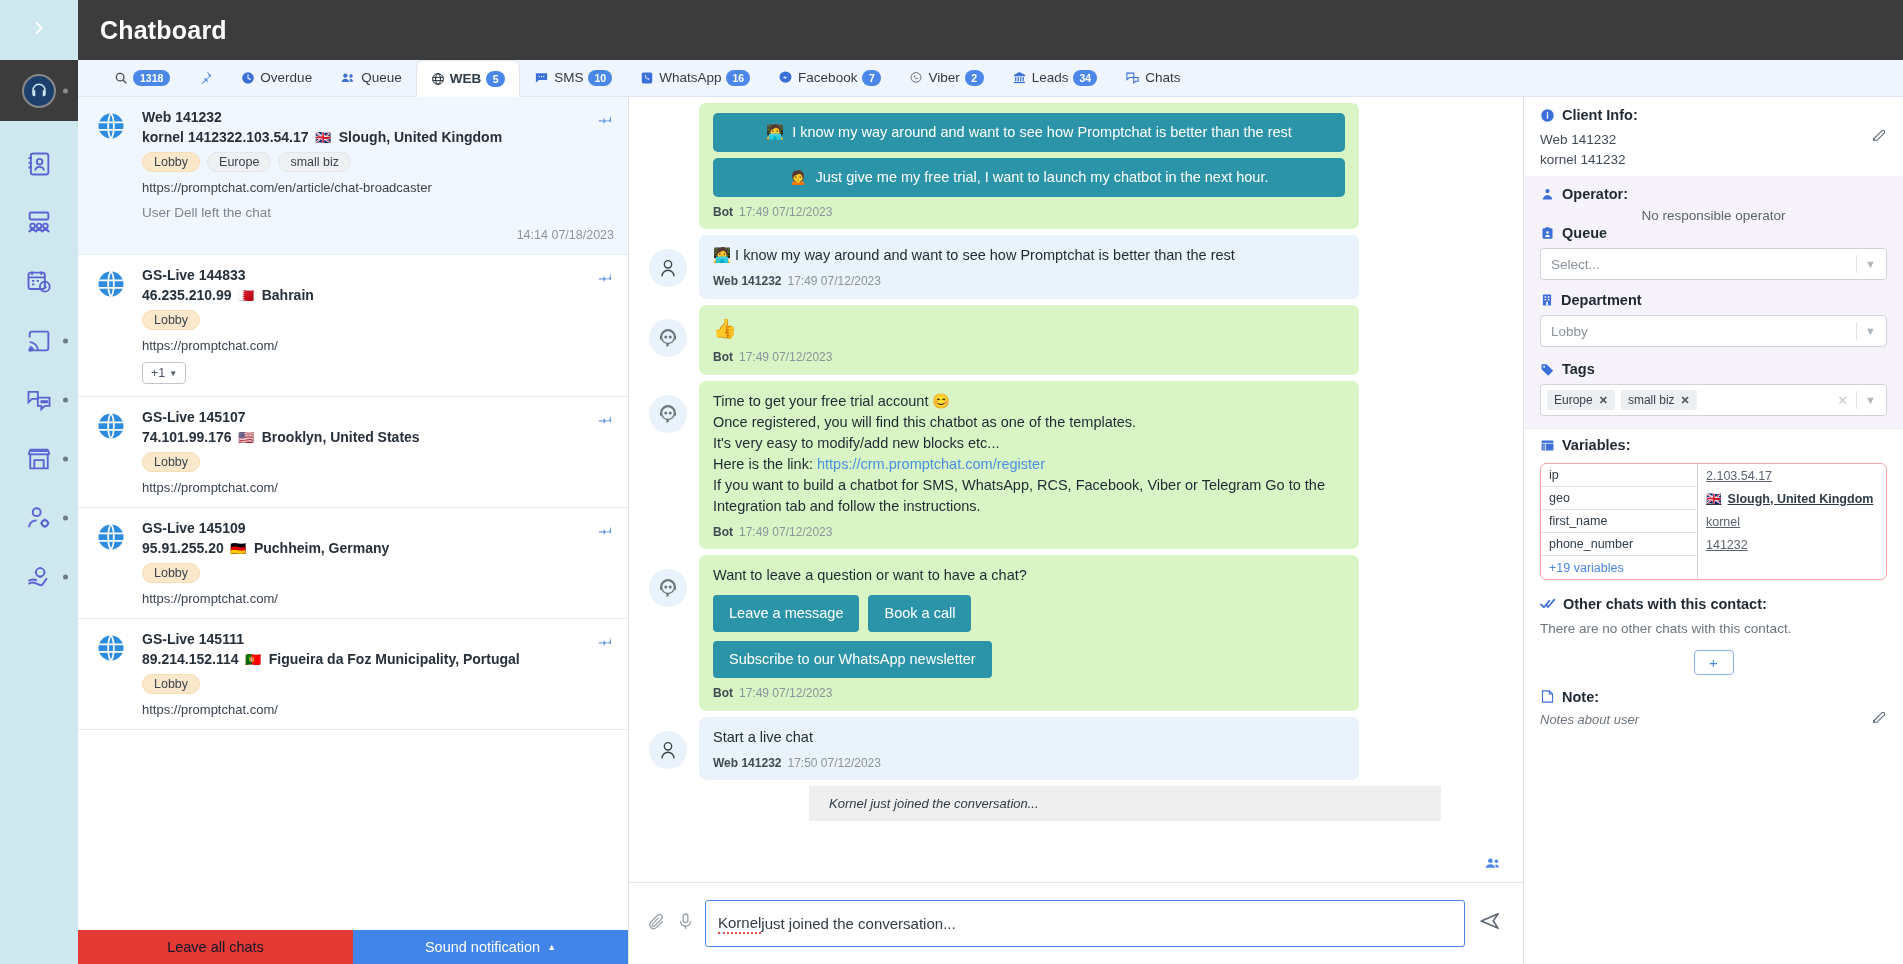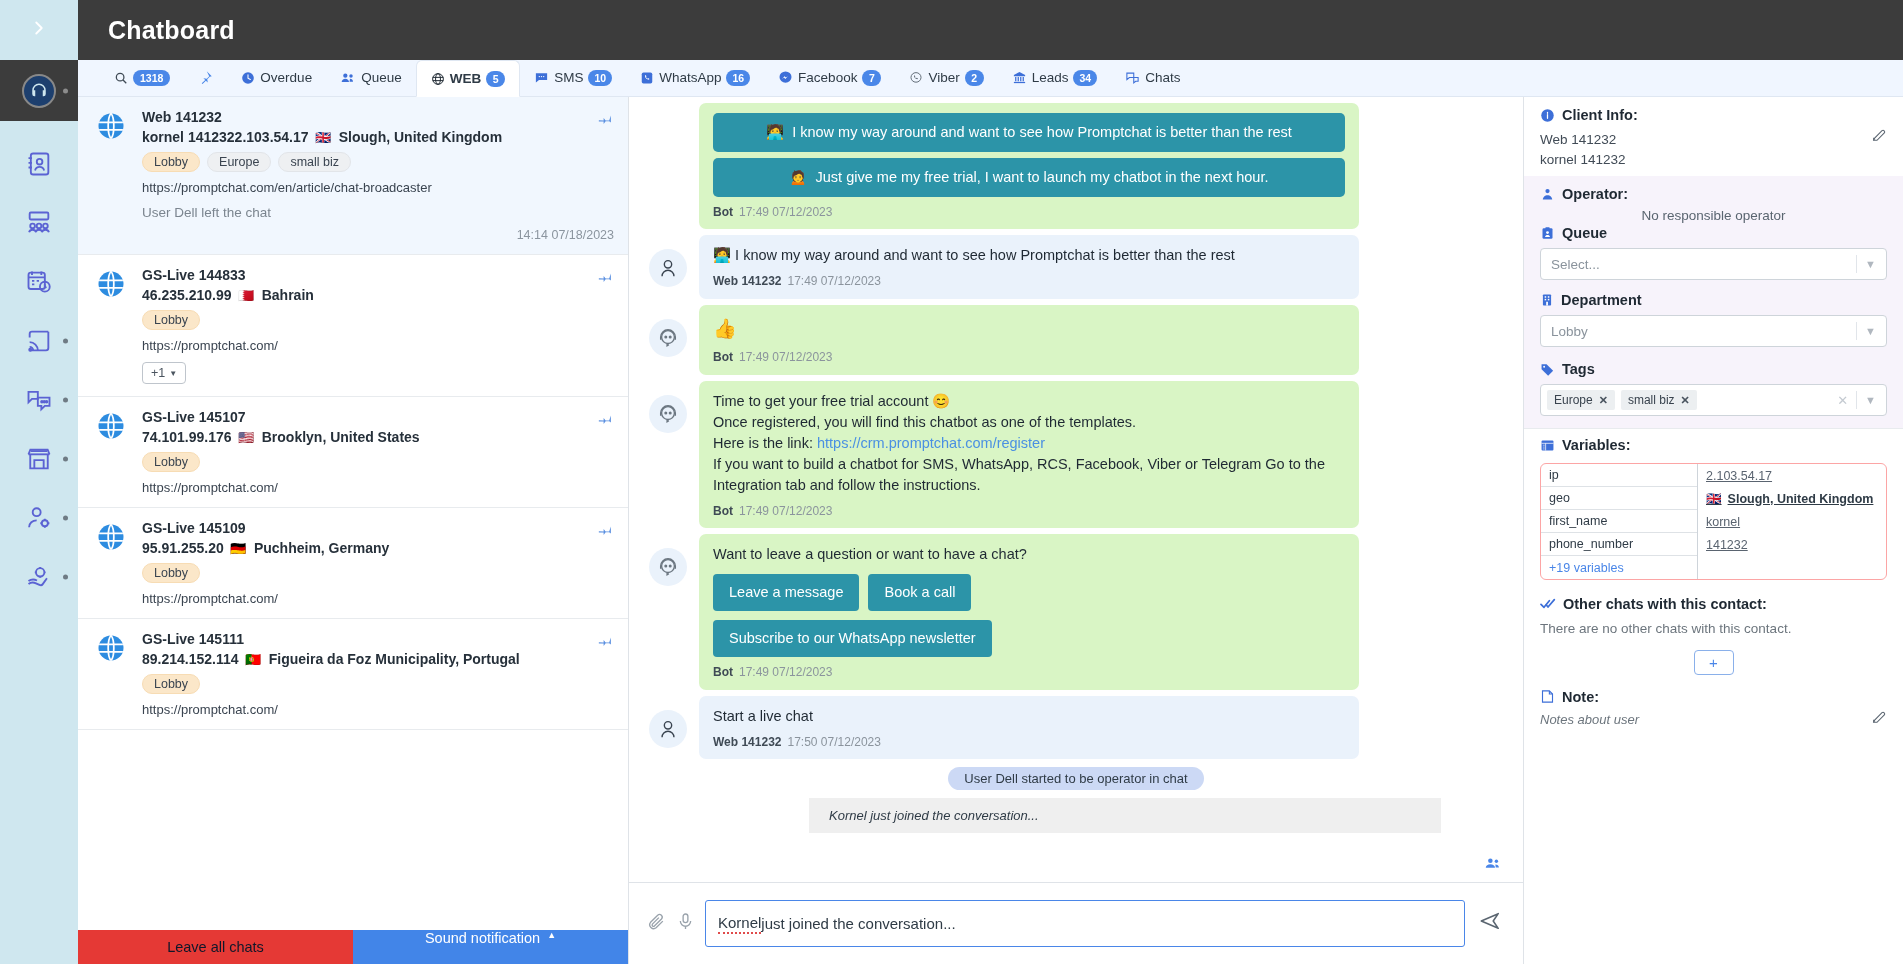--- a/index.html
+++ b/index.html
@@ -51,21 +51,21 @@
   .rail-item .d {
     position: absolute; right: 10px; top: 50%; transform: translateY(-50%);
     width: 5px; height: 5px; border-radius: 50%; background: #6f7b84;
   }
 
   
   .main { flex: 1; display: flex; flex-direction: column; height: 964px; min-width: 0; }
 
   .topbar {
     height: 60px; background: #3c3c3c; color: #fff;
-    display: flex; align-items: center; padding-left: 30px;
+    display: flex; align-items: center; padding-left: 22px;
   }
   .topbar-title { font-size: 25px; font-weight: bold; letter-spacing: .2px; }
 
   .tabbar {
     height: 37px; background: #f0f6ff;
     border-bottom: 1px solid #dfe7f2;
     display: flex; align-items: flex-end; padding-left: 22px;
     gap: 0;
   }
   .tab {
@@ -135,21 +135,21 @@
   }
   .caret-d { font-size: 8px; }
 
   .chatlist-footer { display: flex; height: 34px; }
   .btn-leave {
     flex: 1; background: #e53935; color: #0f172a; font-size: 14.5px;
     display: flex; align-items: center; justify-content: center; cursor: pointer;
   }
   .btn-sound {
     flex: 1; background: #4285e8; color: #fff; font-size: 14.5px;
-    display: flex; align-items: flex-start; justify-content: center; gap: 7px; cursor: pointer;
+    display: flex; align-items: center; justify-content: center; gap: 7px; cursor: pointer;
   }
   .caret-u { font-size: 9px; }
 
   
   .conv { flex: 1; display: flex; flex-direction: column; min-width: 0; background: #fff; }
   .conv-scroll { flex: 1; overflow: hidden; padding: 6px 20px 0 20px; position: relative; }
 
   .msg-row { display: flex; align-items: flex-start; gap: 12px; margin-bottom: 6px; }
   .avatar {
     width: 38px; min-width: 38px; height: 38px; border-radius: 50%;
@@ -703,20 +703,21 @@
                   <path d="M4 11a8 8 0 0 1 16 0"></path>
                   <path d="M4 11v3M20 11v3"></path>
                   <path d="M11 18v2.5l2-1.2"></path>
                   <circle cx="9.6" cy="11" r=".9" fill="#6b7680"></circle>
                   <circle cx="14.4" cy="11" r=".9" fill="#6b7680"></circle>
                 </svg>
             </div>
             <div class="bubble bot wide">
               <div>Time to get your free trial account 😊</div>
               <div>Once registered, you will find this chatbot as one of the templates.</div>
+              <div>It's very easy to modify/add new blocks etc...</div>
               <div>
                 <span>Here is the link: </span><a class="link" href="#">https://crm.promptchat.com/register</a>
               </div>
               <div>If you want to build a chatbot for SMS, WhatsApp, RCS, Facebook, Viber or Telegram Go to the Integration tab and follow the instructions.</div>
               <div class="meta">
                 <b>Bot</b><span class="t">17:49 07/12/2023</span>
               </div>
             </div>
           </div>
 
@@ -754,23 +755,20 @@
                 </svg>
             </div>
             <div class="bubble user wide">
               <div>Start a live chat</div>
               <div class="meta">
                 <b>Web 141232</b><span class="t">17:50 07/12/2023</span>
               </div>
             </div>
           </div>
 
-          <div class="sysrow">
-            <span class="syspill">User Dell started to be operator in chat</span>
-          </div>
 
           <div class="graybar">Kornel just joined the conversation...</div>
         </div>
 
         <div class="composer">
           <span class="people-badge">
             <svg viewBox="0 0 24 24" width="17" height="17" fill="#4a86e8">
                 <circle cx="9" cy="8" r="3.2"></circle>
                 <path d="M2.5 18c0-3 2.9-5 6.5-5s6.5 2 6.5 5z"></path>
                 <circle cx="17.5" cy="8.8" r="2.4"></circle>

